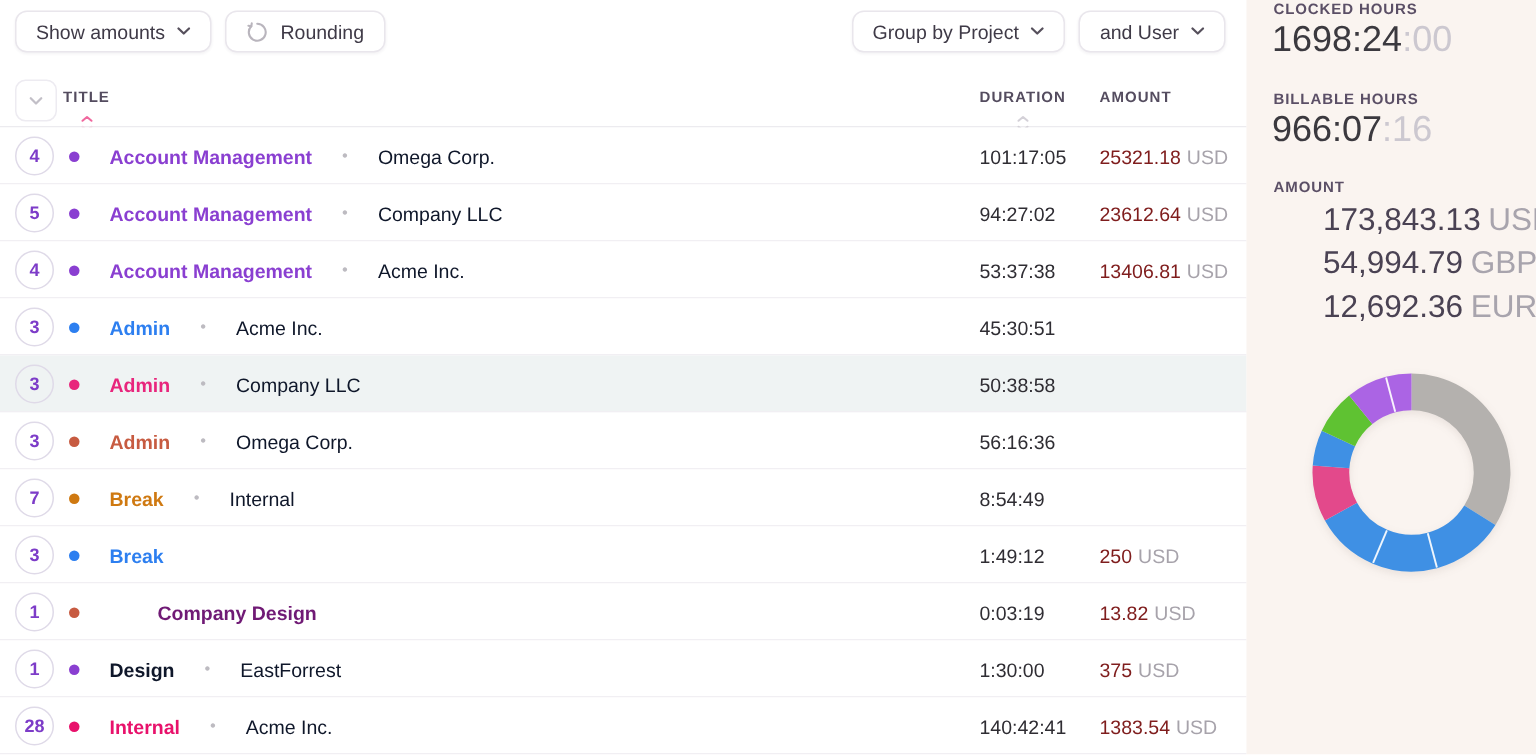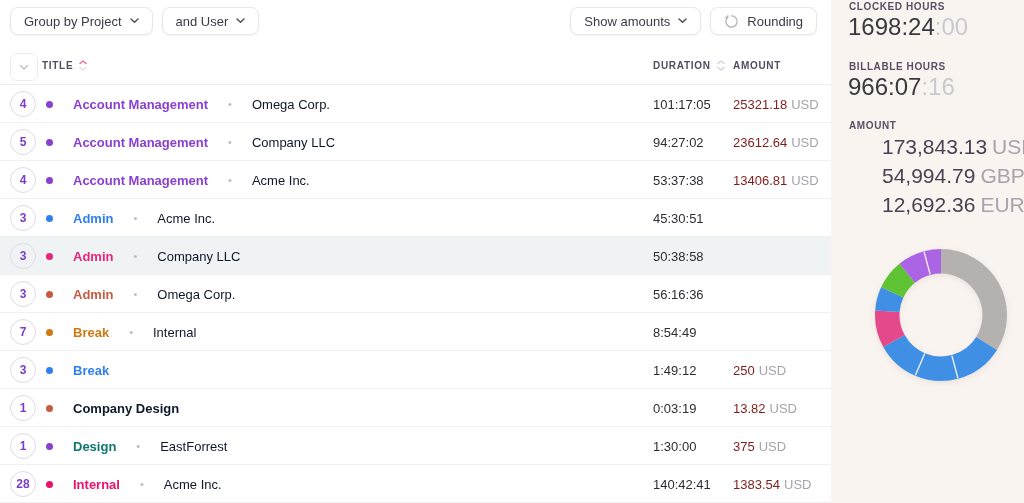--- a/index.html
+++ b/index.html
@@ -16,21 +16,21 @@
          background:#fff; border:1px solid #e9e6ec; border-radius:8px;
          font-family:"Liberation Sans",sans-serif; font-size:13px; color:#3f3a47;
          box-shadow:0 1px 2px rgba(50,40,70,.06); cursor:pointer; }
   .btn svg { display:block; }
 
   .thead { position:absolute; top:50px; left:0; width:831px; height:35px; border-bottom:1px solid #ecebef; }
   .select-btn { position:absolute; left:10px; top:3px; width:28px; height:28px;
                 background:#fff; border:1px solid #edebf1; border-radius:7px;
                 display:flex; align-items:center; justify-content:center; cursor:pointer; }
   .th { position:absolute; top:10px; display:inline-flex; align-items:center; gap:6px;
-        font-size:10px; font-weight:bold; letter-spacing:.7px; color:#544c5f; }
+        font-size:10px; font-weight:bold; letter-spacing:.7px; color:#544c5f;flex-direction:column; }
   .th-title { left:42px; }
   .th-duration { left:653px; }
   .th-amount { left:733px; }
 
   .rows { position:absolute; top:85px; left:0; width:831px; }
   .row { position:relative; height:38px; border-bottom:1px solid #f1eff3; background:#fff; }
   .row.highlight { background:#eff3f3; }
   .cell-badge { position:absolute; left:10px; top:6px; }
   .badge { display:flex; align-items:center; justify-content:center; width:26px; height:26px;
            border:1px solid #dfdae8; border-radius:50%; background:transparent;
@@ -57,45 +57,45 @@
 </head>
 <body>
 
 <div class="app">
 
   <div class="main">
 
     <div class="toolbar">
       <div class="tb-group">
         <button class="btn">
-          <span>Group by Project</span>
-          <svg width="9" height="6" viewBox="0 0 9 6">
-              <path d="M1 1 L4.5 4.3 L8 1" stroke="#56505c" stroke-width="1.5" fill="none" stroke-linecap="round" stroke-linejoin="round"></path>
-            </svg>
-        </button>
-        <button class="btn">
-          <span>and User</span>
-          <svg width="9" height="6" viewBox="0 0 9 6">
-              <path d="M1 1 L4.5 4.3 L8 1" stroke="#56505c" stroke-width="1.5" fill="none" stroke-linecap="round" stroke-linejoin="round"></path>
-            </svg>
-        </button>
-      </div>
-      <div class="tb-group">
-        <button class="btn">
           <span>Show amounts</span>
           <svg width="9" height="6" viewBox="0 0 9 6">
               <path d="M1 1 L4.5 4.3 L8 1" stroke="#56505c" stroke-width="1.5" fill="none" stroke-linecap="round" stroke-linejoin="round"></path>
             </svg>
         </button>
         <button class="btn">
           <svg width="15" height="15" viewBox="0 0 16 16">
             <path d="M3.76 3.76 A6 6 0 1 0 8 2" fill="none" stroke="#b9b5bd" stroke-width="1.5" stroke-linecap="round"></path>
             <path d="M3.76 3.76 L1.7 3.4 M3.76 3.76 L4.1 1.7" fill="none" stroke="#b9b5bd" stroke-width="1.5" stroke-linecap="round"></path>
           </svg>
           <span>Rounding</span>
+        </button>
+      </div>
+      <div class="tb-group">
+        <button class="btn">
+          <span>Group by Project</span>
+          <svg width="9" height="6" viewBox="0 0 9 6">
+              <path d="M1 1 L4.5 4.3 L8 1" stroke="#56505c" stroke-width="1.5" fill="none" stroke-linecap="round" stroke-linejoin="round"></path>
+            </svg>
+        </button>
+        <button class="btn">
+          <span>and User</span>
+          <svg width="9" height="6" viewBox="0 0 9 6">
+              <path d="M1 1 L4.5 4.3 L8 1" stroke="#56505c" stroke-width="1.5" fill="none" stroke-linecap="round" stroke-linejoin="round"></path>
+            </svg>
         </button>
       </div>
     </div>
 
     <div class="thead">
       <button class="select-btn">
         <svg width="10" height="7" viewBox="0 0 10 7">
             <path d="M1.5 1.5 L5 5 L8.5 1.5" stroke="#c2bfc7" stroke-width="1.5" fill="none" stroke-linecap="round" stroke-linejoin="round"></path>
           </svg>
       </button>
@@ -221,33 +221,33 @@
     </div>
     <span class="duration">1:49:12</span>
     <span class="amount"><em class="amt-num">250</em><em class="amt-cur">USD</em></span>
   </div>
         <div class="row">
     <div class="cell-badge">
       <span class="badge">1</span>
     </div>
     <div class="cell-title">
       <span class="dot" style="background: rgb(199, 91, 65);"></span>
-      <span class="project" style="color: #0f172a;">Company Design</span>
+      <span class="project" style="color: #701a75; margin-left: 32px;">Company Design</span>
 
     </div>
     <span class="duration">0:03:19</span>
     <span class="amount"><em class="amt-num">13.82</em><em class="amt-cur">USD</em></span>
   </div>
         <div class="row">
     <div class="cell-badge">
       <span class="badge">1</span>
     </div>
     <div class="cell-title">
       <span class="dot" style="background: rgb(138, 63, 209);"></span>
-      <span class="project" style="color: #0f766e;">Design</span>
+      <span class="project" style="color: #0f172a;">Design</span>
       <span class="bullet">•</span>
       <span class="client">EastForrest</span>
     </div>
     <span class="duration">1:30:00</span>
     <span class="amount"><em class="amt-num">375</em><em class="amt-cur">USD</em></span>
   </div>
         <div class="row">
     <div class="cell-badge">
       <span class="badge">28</span>
     </div>

